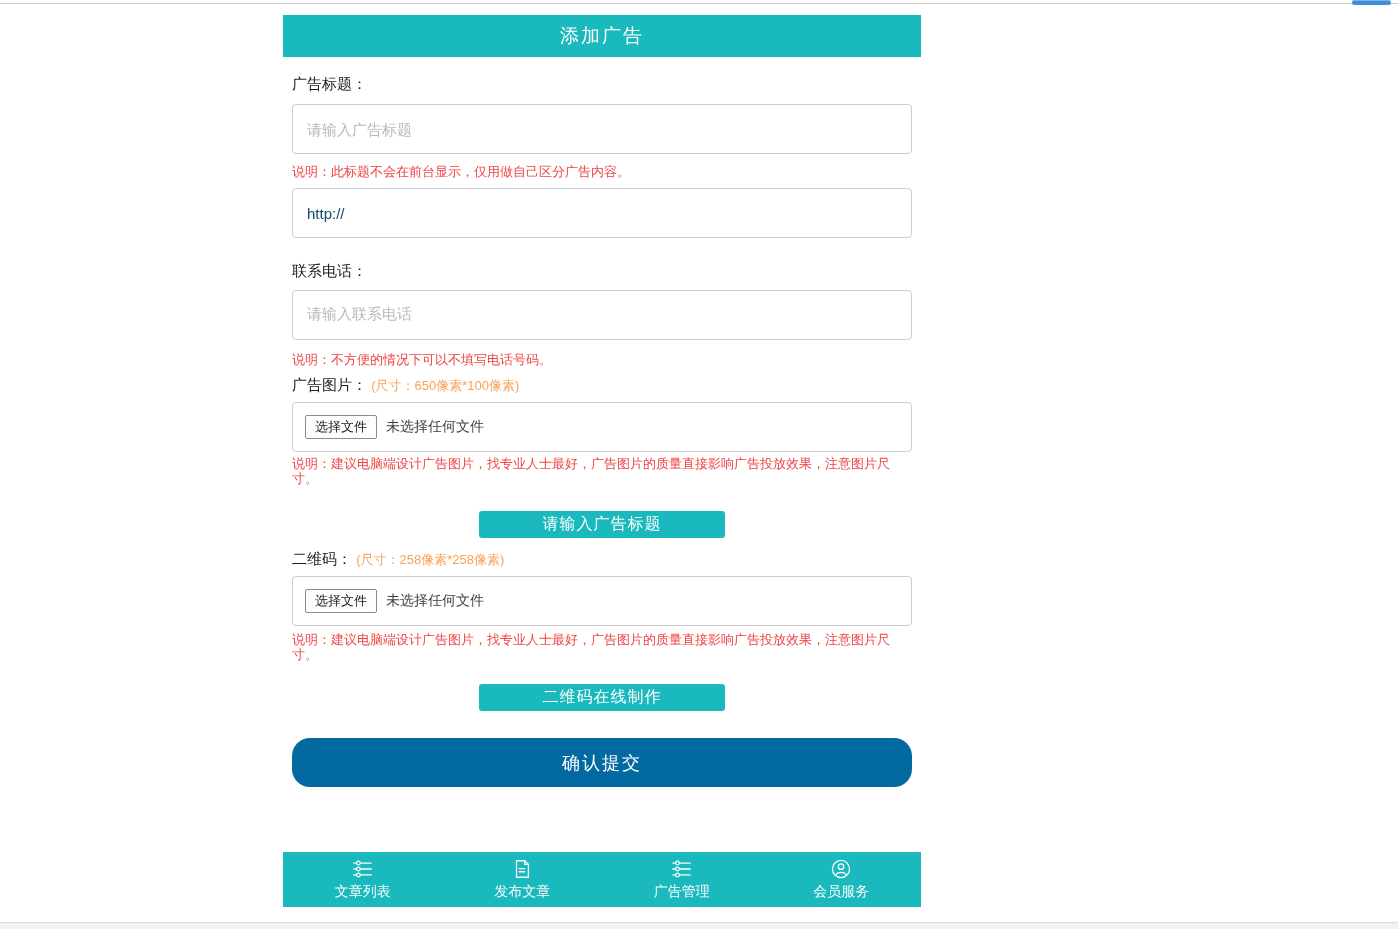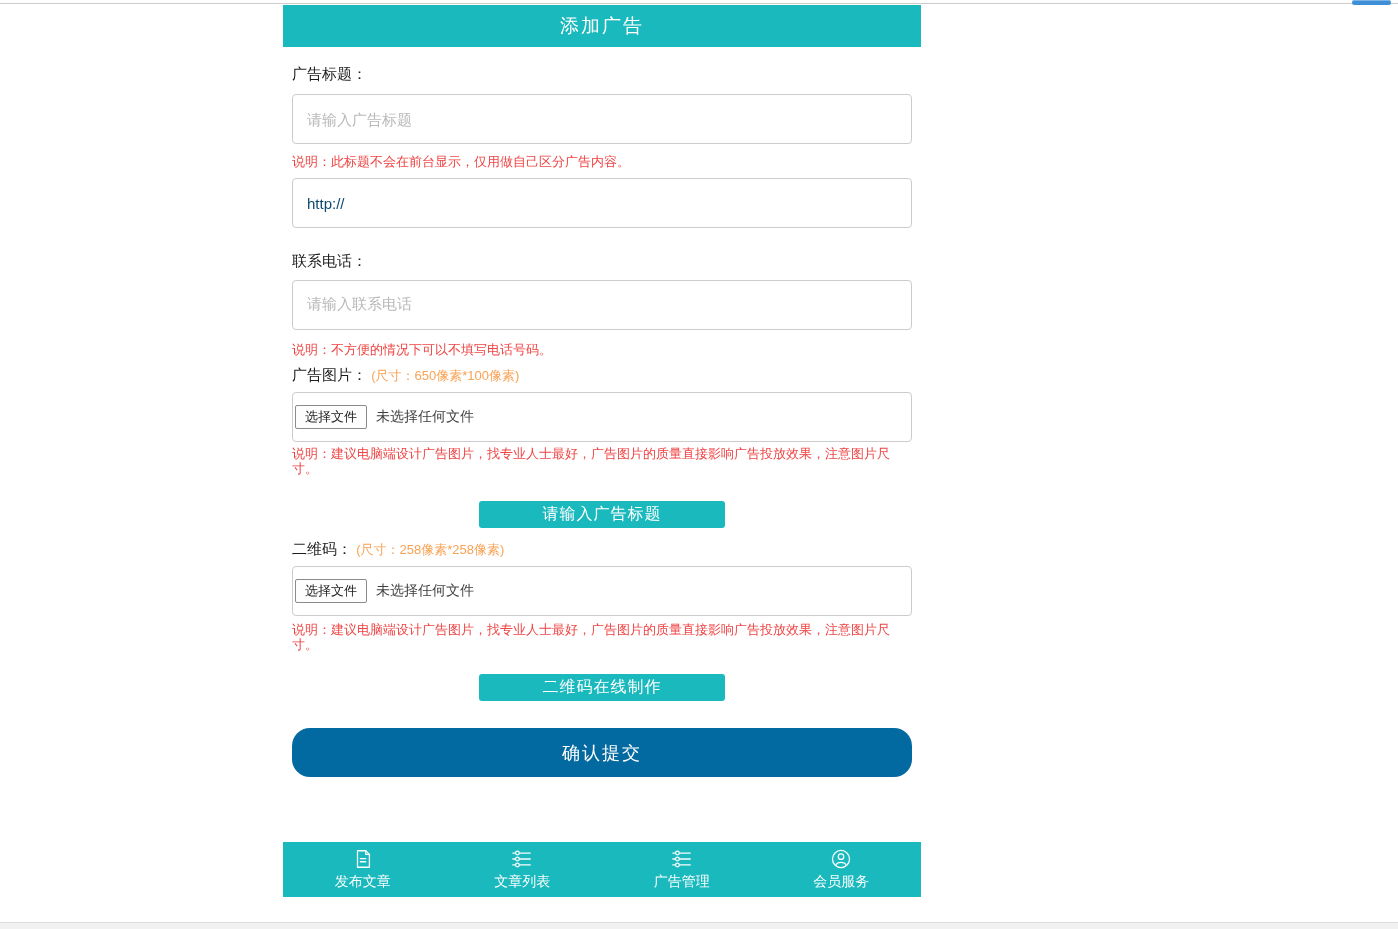--- a/index.html
+++ b/index.html
@@ -7,21 +7,21 @@
   body { position:relative; font-family:"Liberation Sans","DejaVu Sans",sans-serif; }
 
   
   .top-line { position:absolute; top:3px; left:0; width:1398px; height:1px; background:#cbcbcb; }
   .blue-fragment { position:absolute; top:0; left:1352px; width:39px; height:5px;
                    background:#3e8fd8; border-radius:3px; box-shadow:inset 0 1px 0 #7db4e6; }
   .bottom-strip { position:absolute; bottom:0; left:0; width:1398px; height:7px;
                   background:#f1f1f1; border-top:1px solid #ddd; }
 
   
-  .column { position:absolute; left:283px; top:5px; width:638px; }
+  .column { position:absolute; left:283px; top:15px; width:638px; }
   .page-header { height:42px; background:#19b9bd; display:flex; align-items:center; justify-content:center;
                  color:#fff; font-size:19px; letter-spacing:2px; margin-bottom:19px; }
   .content { padding:0 9px; }
 
   .field-label { font-size:15px; color:#1d1d1d; line-height:16px; }
   .label-hint { font-size:15px; color:#1d1d1d; }
   .size-hint { font-size:13px; color:#f9a254; }
   .mb12 { margin-bottom:12px; } .mb10 { margin-bottom:10px; } .mb11 { margin-bottom:11px; }
   .mb8 { margin-bottom:8px; }
 
@@ -29,21 +29,21 @@
                 padding:0 14px; font-size:15px; color:#0c4a6e; outline:none;
                 font-family:"Liberation Sans","DejaVu Sans",sans-serif; }
   .text-input::placeholder { color:#b9b9b9; }
   .input-mb10 { margin-bottom:10px; } .input-mb25 { margin-bottom:25px; } .input-mb12 { margin-bottom:12px;font-family:Liberation Mono, monospace; }
 
   .note { font-size:13px; color:#ef4444; line-height:15px; }
   .note-mb9 { margin-bottom:9px; } .note-mb10 { margin-bottom:10px; }
   .note-mb25 { margin-bottom:25px; } .note-mb22 { margin-bottom:22px; }
 
   .file-box { width:620px; height:50px; border:1px solid #ccc; border-radius:4px;
-              display:flex; align-items:center; padding-left:2px; }
+              display:flex; align-items:center; padding-left:12px; }
   .file-box.fb-mb4 { margin-bottom:4px; } .file-box.fb-mb6 { margin-bottom:6px; }
   .file-btn { height:24px; padding:0 9px; font-size:13px; color:#1c1c1c; background:#fdfdfd;
               border:1px solid #8b8b8b; border-radius:2px; cursor:pointer;
               font-family:"Liberation Sans","DejaVu Sans",sans-serif; }
   .file-status { font-size:14px; color:#3f3f3f; margin-left:9px; }
 
   .mini-btn { display:block; width:246px; height:27px; margin:0 auto; border:none; cursor:pointer;
               background:#19b9bd; color:#fff; font-size:16px; border-radius:3px; letter-spacing:1px;
               font-family:"Liberation Sans","DejaVu Sans",sans-serif; }
   .mini-mb13 { margin-bottom:13px; } .mini-mb27 { margin-bottom:27px; }
@@ -99,41 +99,41 @@
 
     <button class="mini-btn mini-mb27">二维码在线制作</button>
 
     <button class="submit-btn">确认提交</button>
   </div>
 
   <div class="bottom-nav">
 
     <div class="nav-item">
       <svg viewBox="0 0 24 24">
-        <path d="M6 3 H15 L19 7 V21 H6 Z"></path>
-        <path d="M15 3 V7 H19"></path>
-        <path d="M9 11.5 H15"></path>
-        <path d="M9 15 H15"></path>
-      </svg>
-      <span class="nav-label">发布文章</span>
-    </div>
-
-    <div class="nav-item">
-      <svg viewBox="0 0 24 24">
         <path d="M2 5.5 H4.5"></path>
           <circle cx="7" cy="5.5" r="2"></circle>
           <path d="M9.5 5.5 H21"></path>
         <path d="M2 12 H4.5"></path>
           <circle cx="7" cy="12" r="2"></circle>
           <path d="M9.5 12 H21"></path>
         <path d="M2 18.5 H4.5"></path>
           <circle cx="7" cy="18.5" r="2"></circle>
           <path d="M9.5 18.5 H21"></path>
       </svg>
       <span class="nav-label">文章列表</span>
+    </div>
+
+    <div class="nav-item">
+      <svg viewBox="0 0 24 24">
+        <path d="M6 3 H15 L19 7 V21 H6 Z"></path>
+        <path d="M15 3 V7 H19"></path>
+        <path d="M9 11.5 H15"></path>
+        <path d="M9 15 H15"></path>
+      </svg>
+      <span class="nav-label">发布文章</span>
     </div>
 
     <div class="nav-item">
       <svg viewBox="0 0 24 24">
         <path d="M2 5.5 H4.5"></path>
           <circle cx="7" cy="5.5" r="2"></circle>
           <path d="M9.5 5.5 H21"></path>
         <path d="M2 12 H4.5"></path>
           <circle cx="7" cy="12" r="2"></circle>
           <path d="M9.5 12 H21"></path>

